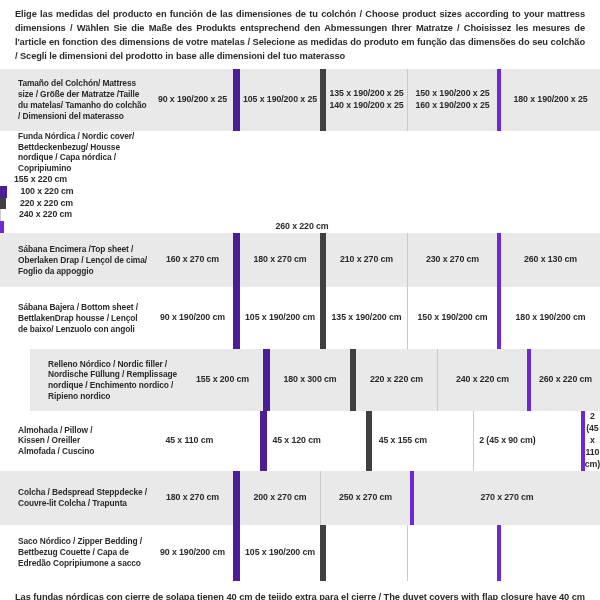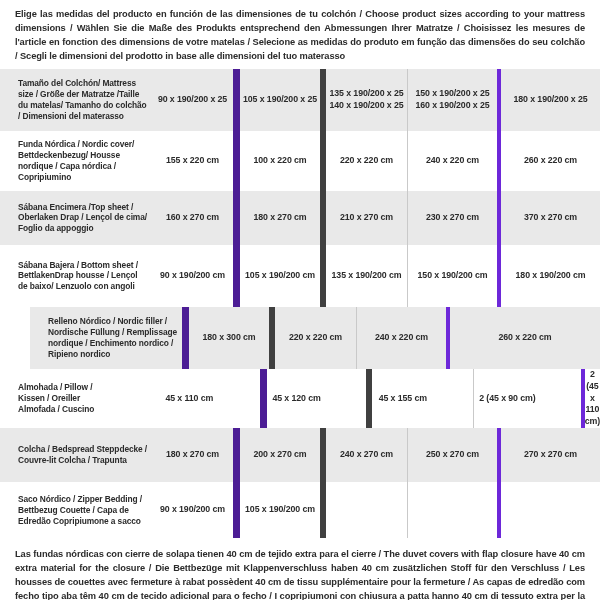--- a/index.html
+++ b/index.html
@@ -39,21 +39,21 @@
     padding-right:3px;
     font-size:8.4px;
     line-height:1.28;
   }
   .c1{width:81px;}
   .c2{width:87px;border-left:7px solid #4c1d95;}
   .c3{width:87px;border-left:6px solid #404040;}
   .c4{width:90px;border-left:1px solid #c9c9c9;}
   .c5{flex:1;border-left:4px solid #6d28d9;}
   .h1{min-height:62px;}
-  .h2{min-height:60px;}
+  .h2{min-height:60px;flex-direction:column;}
   .h3{min-height:54px;}
   .h4{min-height:62px;}
   .h5{min-height:62px;margin-left:30px;}
   .h6{min-height:48px;gap:40px;}
   .h7{min-height:54px;}
   .h8{min-height:56px;}
   .footnote{
     padding:10px 15px 6px 15px;
     font-size:9.3px;
     line-height:1.5;
@@ -87,54 +87,54 @@
     <div class="cell c4">240 x 220 cm</div>
     <div class="cell c5">260 x 220 cm</div>
   </div>
 
   <div class="row alt h3">
     <div class="cell label">Sábana Encimera /Top sheet / Oberlaken Drap / Lençol de cima/ Foglio da appoggio</div>
     <div class="cell c1">160 x 270 cm</div>
     <div class="cell c2">180 x 270 cm</div>
     <div class="cell c3">210 x 270 cm</div>
     <div class="cell c4">230 x 270 cm</div>
-    <div class="cell c5">370 x 270 cm</div>
+    <div class="cell c5">260 x 130 cm</div>
   </div>
 
   <div class="row h4">
     <div class="cell label">Sábana Bajera / Bottom sheet / BettlakenDrap housse / Lençol de baixo/ Lenzuolo con angoli</div>
     <div class="cell c1">90 x 190/200 cm</div>
     <div class="cell c2">105 x 190/200 cm</div>
     <div class="cell c3">135 x 190/200 cm</div>
     <div class="cell c4">150 x 190/200 cm</div>
     <div class="cell c5">180 x 190/200 cm</div>
   </div>
 
   <div class="row alt h5">
     <div class="cell label">Relleno Nórdico / Nordic filler / Nordische Füllung / Remplissage nordique / Enchimento nordico / Ripieno nordico</div>
+    <div class="cell c1">155 x 200 cm</div>
     <div class="cell c2">180 x 300 cm</div>
     <div class="cell c3">220 x 220 cm</div>
     <div class="cell c4">240 x 220 cm</div>
     <div class="cell c5">260 x 220 cm</div>
   </div>
 
   <div class="row h6">
     <div class="cell label">Almohada / Pillow / Kissen / Oreiller Almofada / Cuscino</div>
     <div class="cell c1">45 x 110 cm</div>
     <div class="cell c2">45 x 120 cm</div>
     <div class="cell c3">45 x 155 cm</div>
     <div class="cell c4">2 (45 x 90 cm)</div>
     <div class="cell c5">2 (45 x 110 cm)</div>
   </div>
 
   <div class="row alt h7">
     <div class="cell label">Colcha / Bedspread Steppdecke / Couvre-lit Colcha / Trapunta</div>
     <div class="cell c1">180 x 270 cm</div>
     <div class="cell c2">200 x 270 cm</div>
-    <div class="cell c3">240 x 270 cm</div>
     <div class="cell c4">250 x 270 cm</div>
     <div class="cell c5">270 x 270 cm</div>
   </div>
 
   <div class="row h8">
     <div class="cell label">Saco Nórdico / Zipper Bedding / Bettbezug Couette / Capa de Edredão Copripiumone a sacco</div>
     <div class="cell c1">90 x 190/200 cm</div>
     <div class="cell c2">105 x 190/200 cm</div>
     <div class="cell c3"></div>
     <div class="cell c4"></div>

